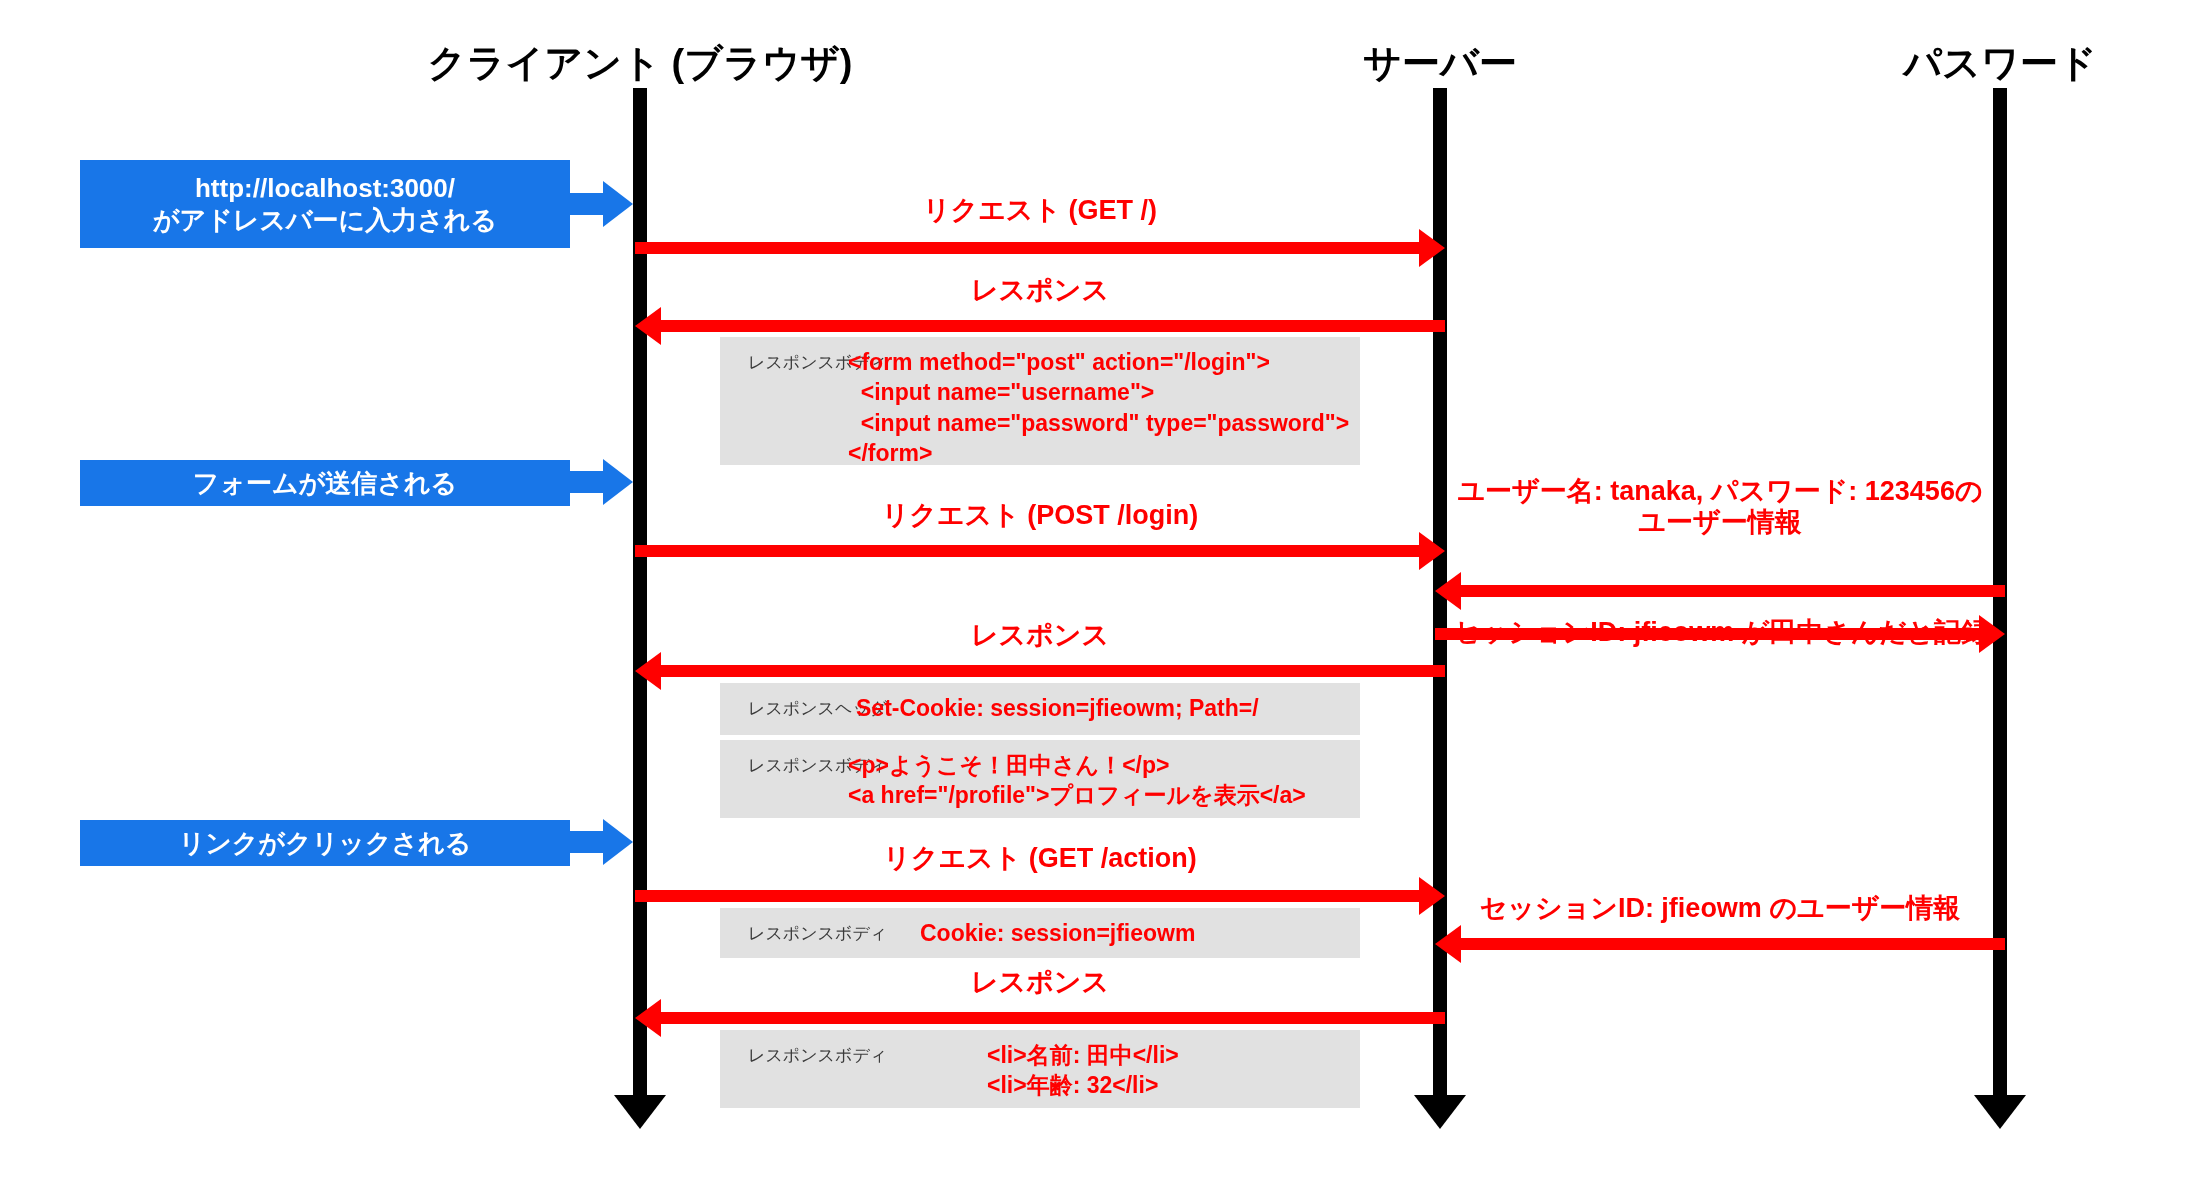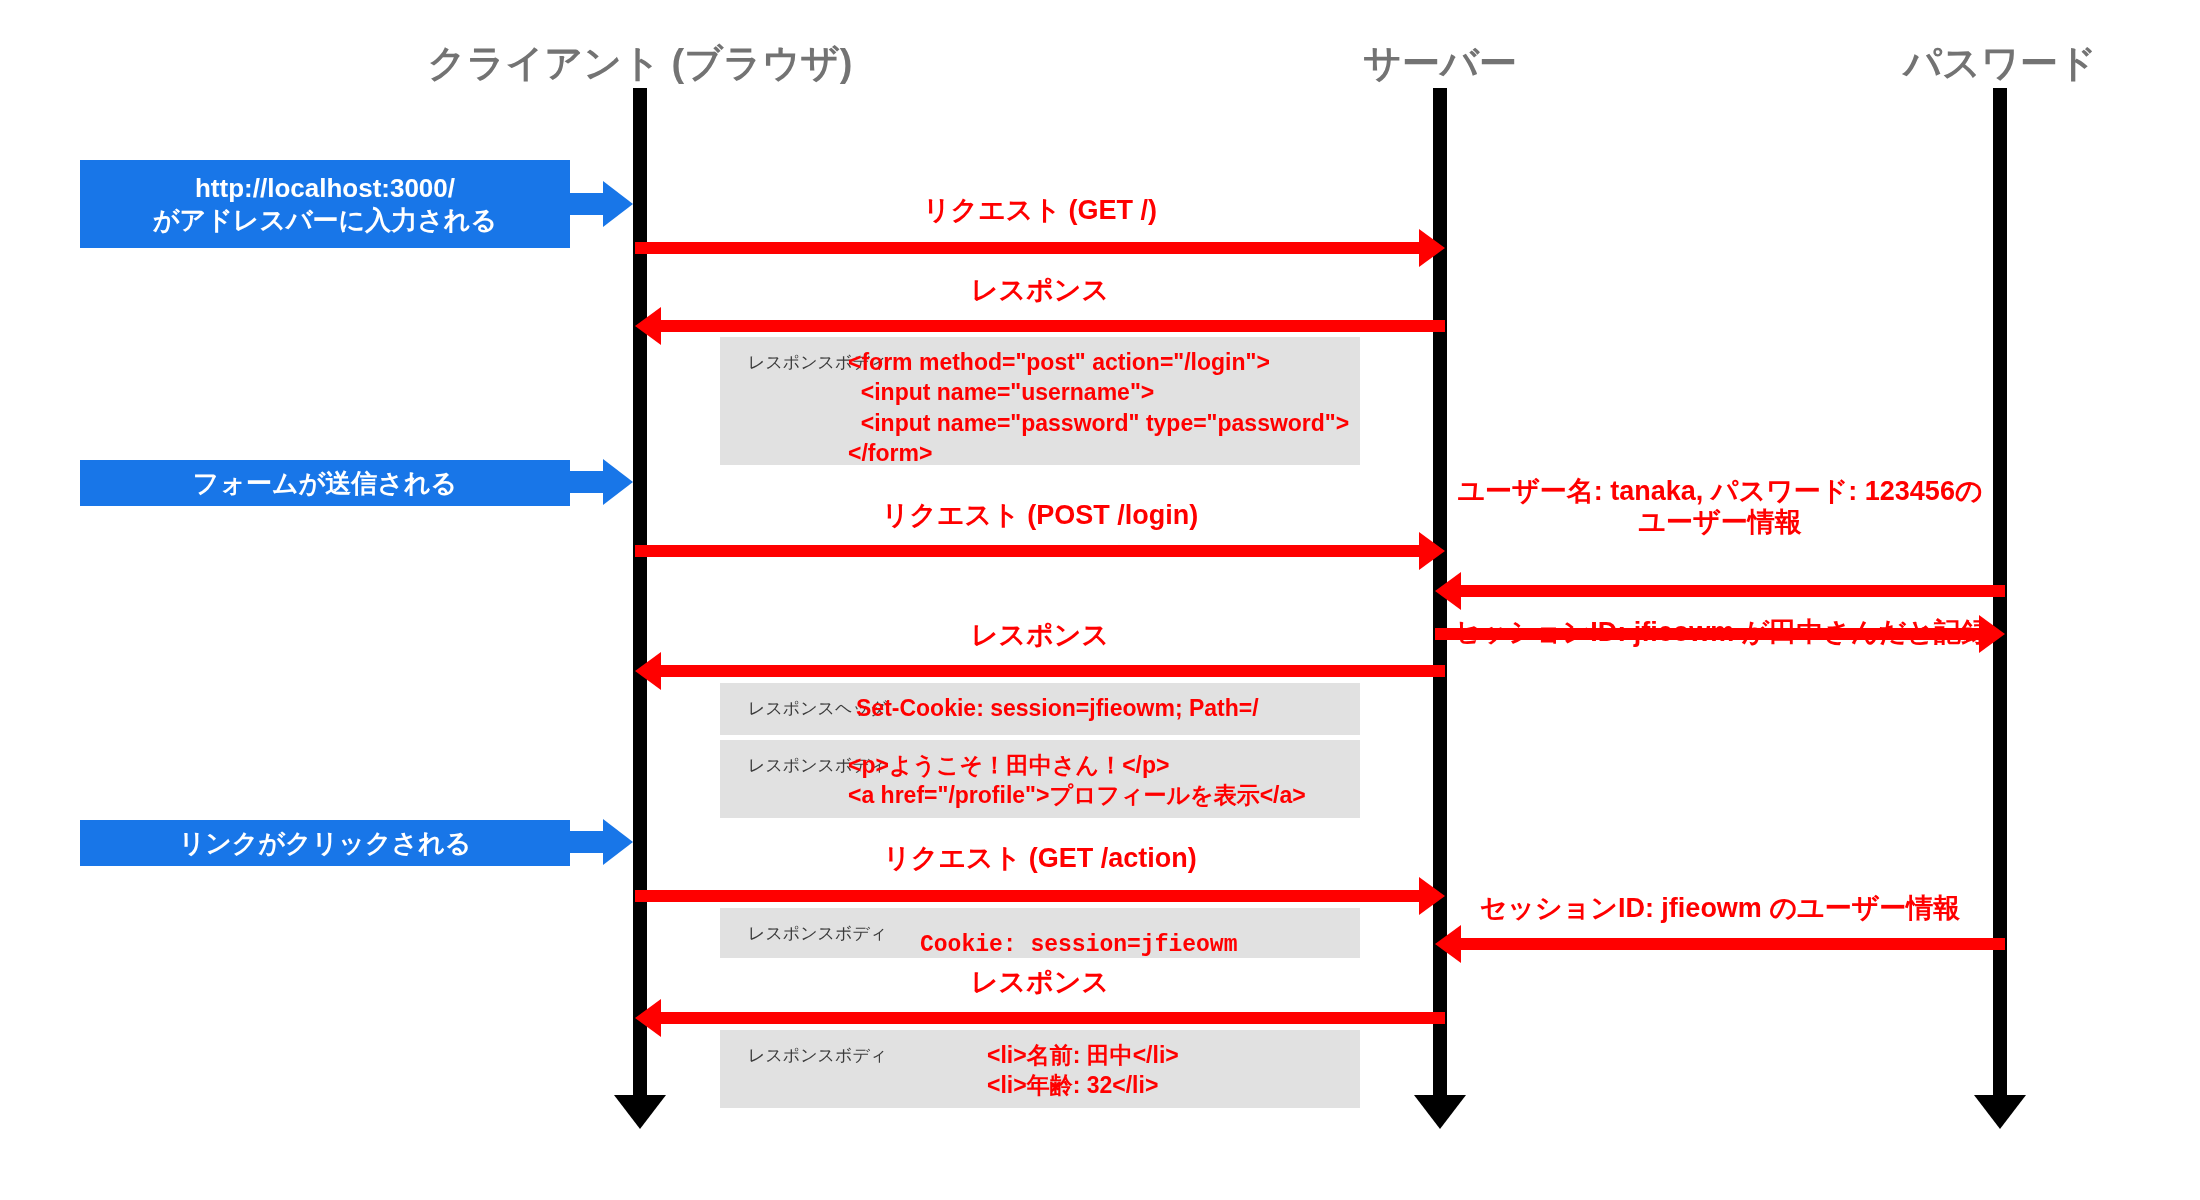--- a/index.html
+++ b/index.html
@@ -3,21 +3,21 @@
 <meta charset="utf-8">
 <style>
   html,body{margin:0;padding:0;background:#fff;}
   body{width:2200px;height:1200px;position:relative;overflow:hidden;
        font-family:"Liberation Sans","DejaVu Sans",sans-serif;}
 
   .canvas{position:absolute;left:0;top:0;width:2200px;height:1200px;}
 
   
   .participant-label{position:absolute;transform:translateX(-50%);
-      font-size:38px;font-weight:bold;color:#737373;white-space:nowrap;text-align:left;}
+      font-size:38px;font-weight:bold;color:#000000;white-space:nowrap;text-align:left;}
   .lifeline{position:absolute;width:14px;background:#000;transform:translateX(-50%);}
   .lifeline-head{position:absolute;width:0;height:0;transform:translateX(-50%);
       border-left:26px solid transparent;border-right:26px solid transparent;
       border-top:34px solid #000;}
 
   
   .msg{position:absolute;height:0;}
   .msg .bar{position:absolute;top:0;height:12px;background:#f00;}
   .msg .head-r{position:absolute;top:-13px;width:0;height:0;
       border-top:19px solid transparent;border-bottom:19px solid transparent;
@@ -132,20 +132,20 @@
       <div class="note-key" style="top: 14px;">レスポンスヘッダ</div>
       <div class="note-val" style="left: 128px; top: 10px; margin-left: 8px;">Set-Cookie: session=jfieowm; Path=/</div>
     </div>
     <div class="note" style="left: 720px; width: 640px; top: 740px; height: 78px;">
       <div class="note-key" style="top: 14px;">レスポンスボディ</div>
       <div class="note-val" style="left: 128px; top: 10px;">&lt;p&gt;ようこそ！田中さん！&lt;/p&gt;
 &lt;a href="/profile"&gt;プロフィールを表示&lt;/a&gt;</div>
     </div>
     <div class="note" style="left: 720px; width: 640px; top: 908px; height: 50px;">
       <div class="note-key" style="top: 14px;">レスポンスボディ</div>
-      <div class="note-val" style="left: 200px; top: 22px; font-family: Liberation Mono, monospace;">Cookie: session=jfieowm</div>
+      <div class="note-val" style="left: 200px; top: 10px;">Cookie: session=jfieowm</div>
     </div>
     <div class="note" style="left: 720px; width: 640px; top: 1030px; height: 78px;">
       <div class="note-key" style="top: 14px;">レスポンスボディ</div>
       <div class="note-val" style="left: 230px; top: 10px; margin-left: 37px;">&lt;li&gt;名前: 田中&lt;/li&gt;
 &lt;li&gt;年齢: 32&lt;/li&gt;</div>
     </div>
   </div>
 
 </body></html>

